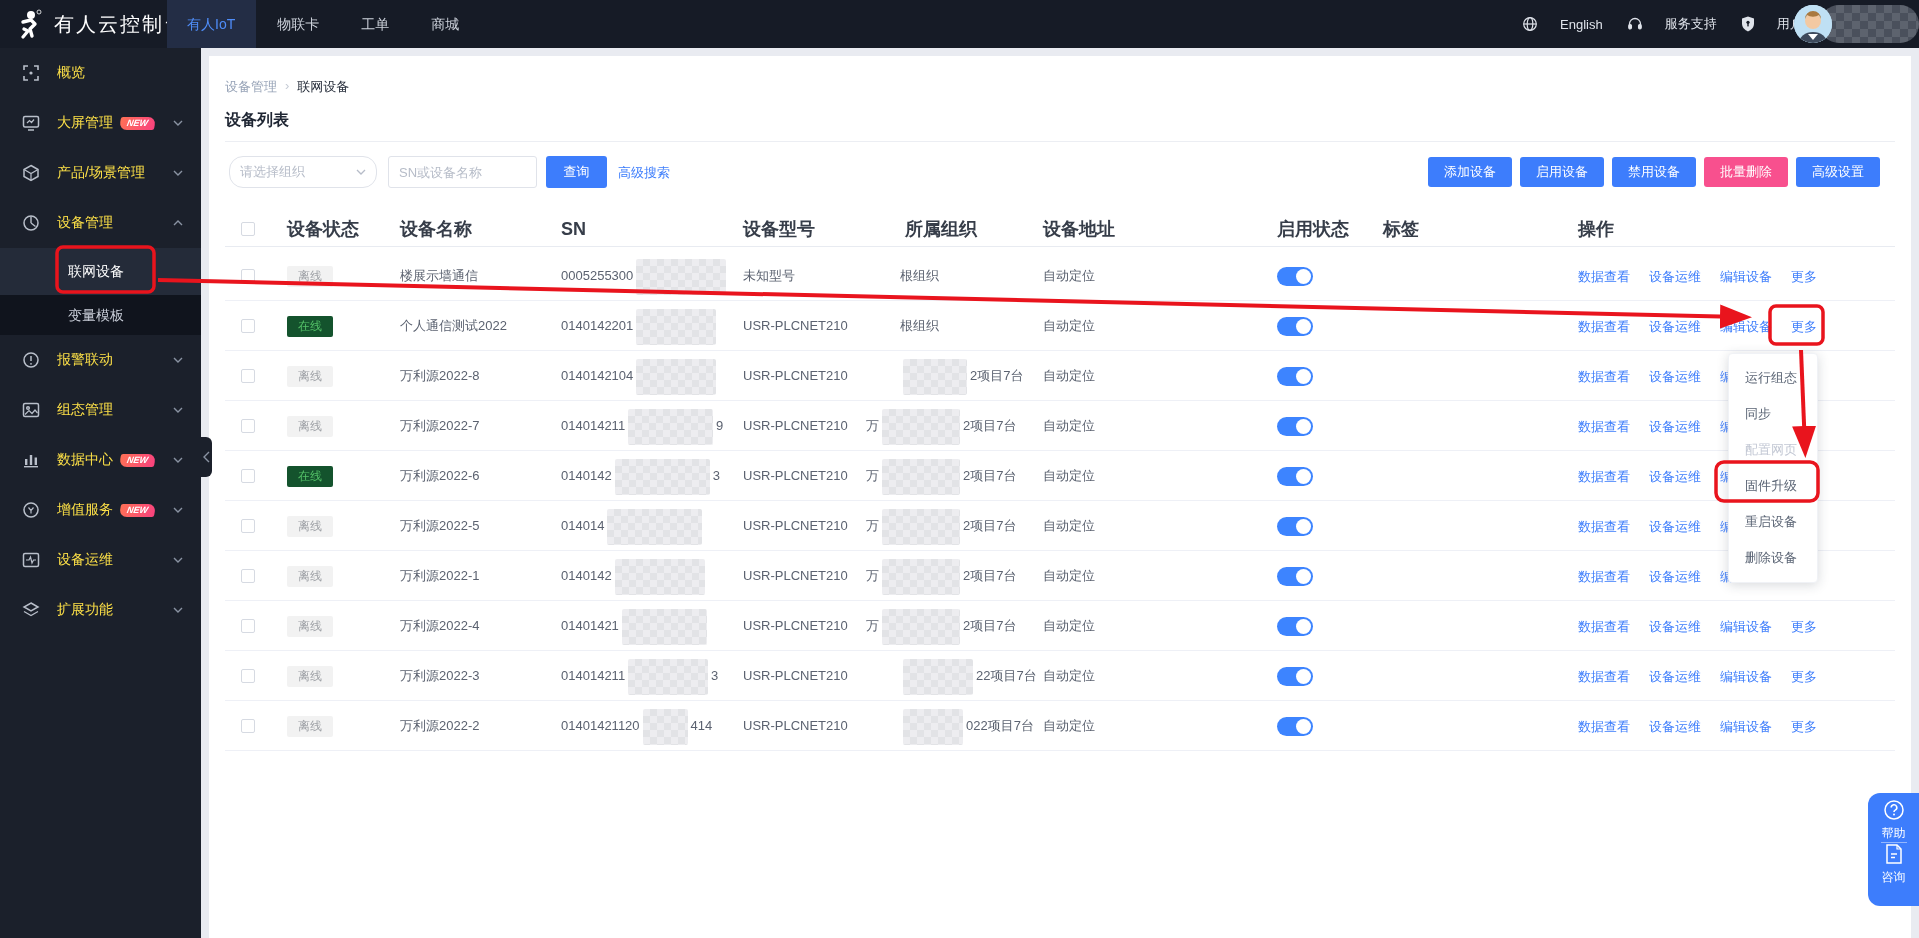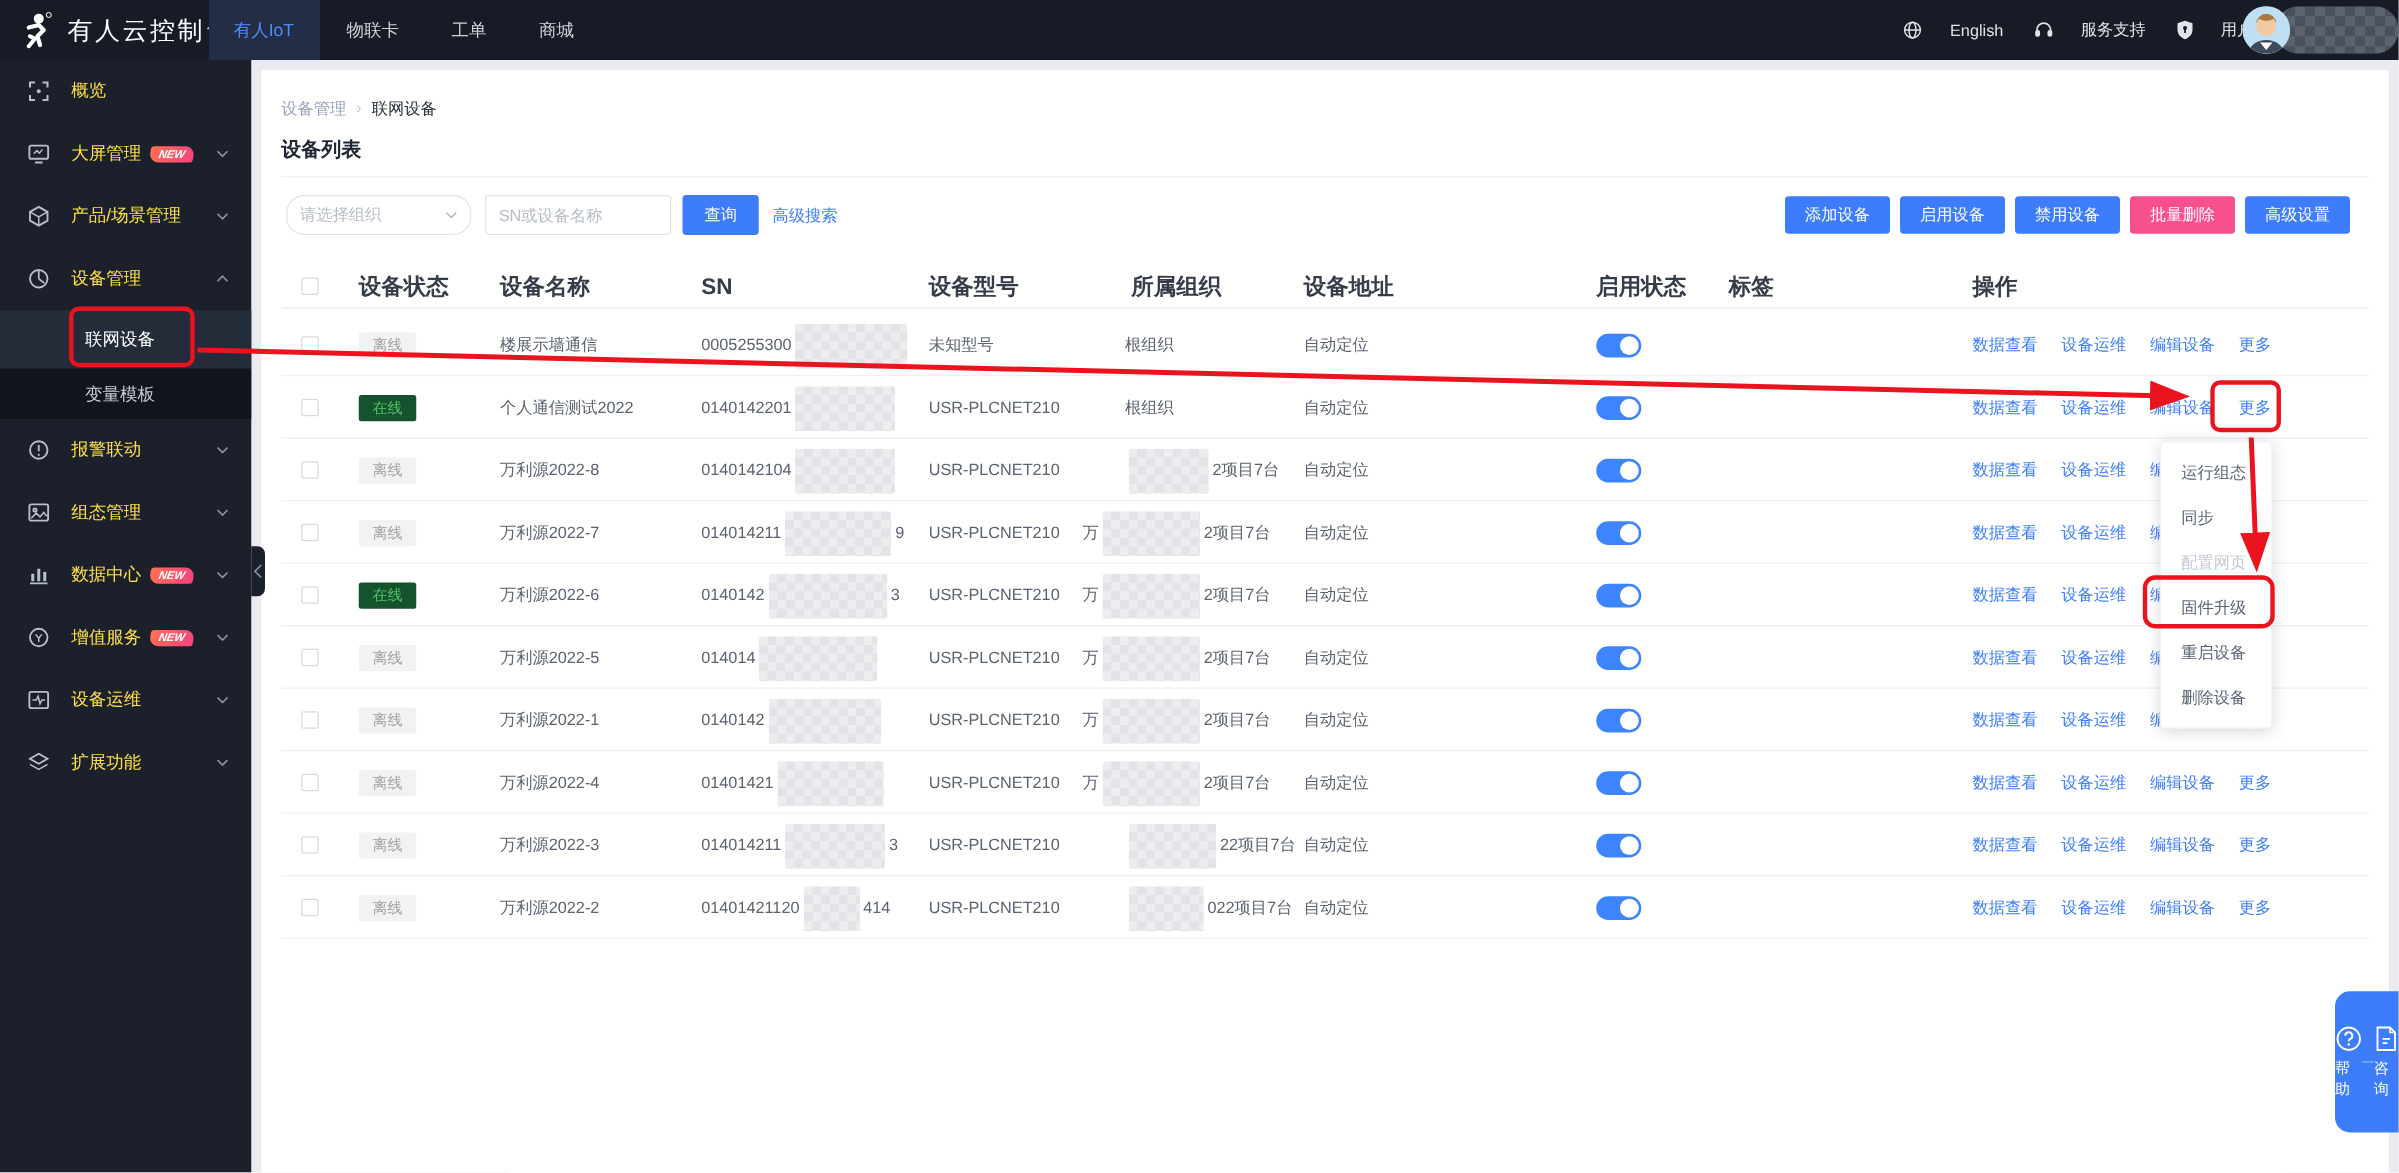--- a/index.html
+++ b/index.html
@@ -79,21 +79,21 @@
   .dropdown { position:absolute; left:1519px; top:297px; width:90px; background:#fff; border:1px solid #f0f2f6; border-radius:4px;
       box-shadow:0 2px 12px rgba(31,45,61,.18); padding:6px 0; z-index:40; }
   .dd-item { height:36px; line-height:36px; padding-left:16px; font-size:13px; color:#5a6474; cursor:pointer; }
   .dd-item.disabled { color:#c3c8d4; }
 
   
   .pager { position:absolute; top:714px; height:28px; font-size:13px; color:#5b6270; }
 
   
   .float-pill { position:absolute; left:1868px; top:793px; width:51px; height:113px; background:#3d7dfc; border-radius:12px 0 0 12px;
-      z-index:60; display:flex; flex-direction:row; align-items:center; justify-content:flex-start; padding:6px 0; }
+      z-index:60; display:flex; flex-direction:column; align-items:center; justify-content:flex-start; padding:6px 0; }
   .fp-item { display:flex; flex-direction:column; align-items:center; gap:4px; color:#fff; font-size:12px; cursor:pointer; }
   .fp-div { width:26px; height:1px; background:rgba(255,255,255,.45); }
 
   
   .anno { position:absolute; left:0; top:0; width:1919px; height:938px; z-index:80; pointer-events:none; }
 </style>
 </head>
 <body>
 
 <div class="topbar">

